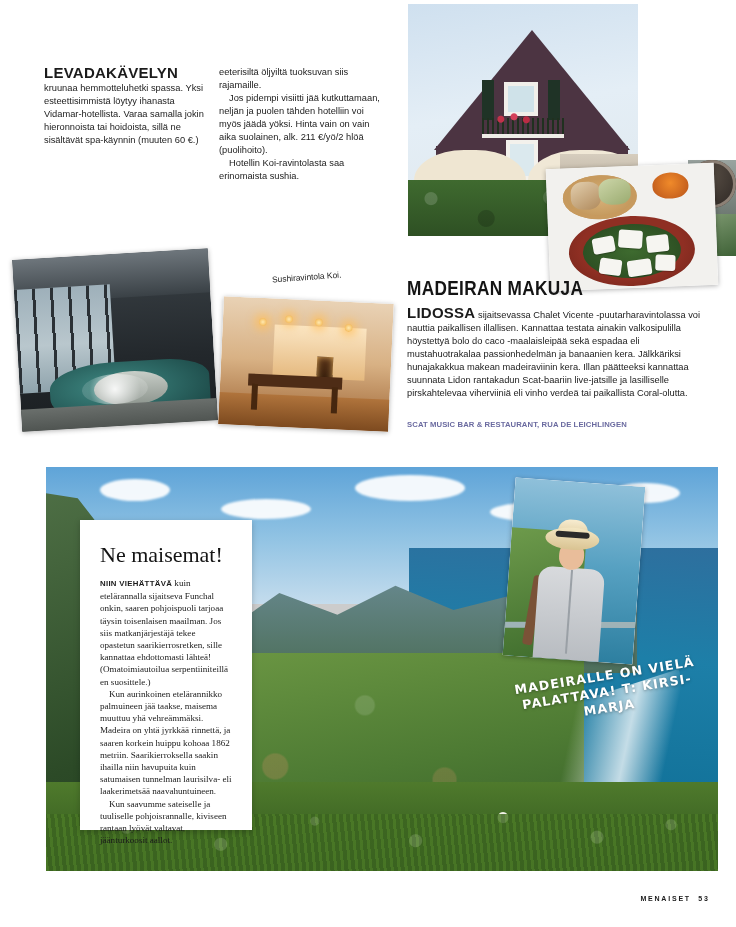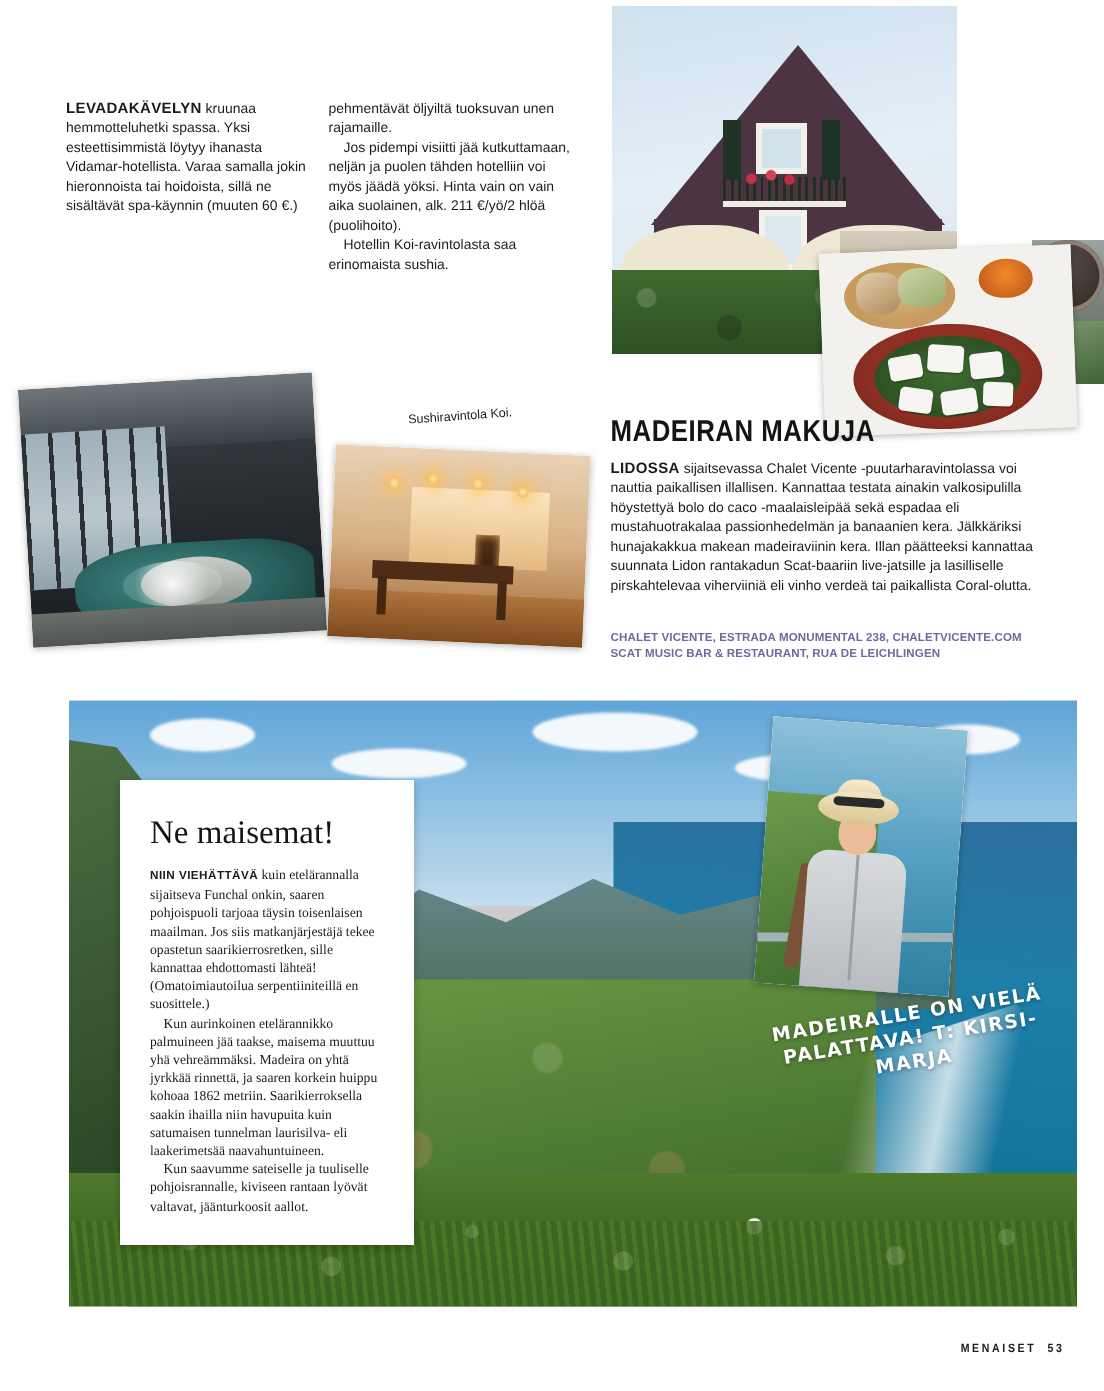--- a/index.html
+++ b/index.html
@@ -17,21 +17,21 @@
     font-family: "Liberation Serif", serif;
     font-size: 27px; letter-spacing: 0.2px; color: #161616;
     white-space: nowrap;
   }
 
   
   .col { position: absolute; font-family: "Liberation Sans", sans-serif;
          font-size: 9.3px; line-height: 13.0px; color: #1b1b1b; text-align: left; }
   .col p { margin: 0; }
   .col p + p { text-indent: 10px; }
-  .lead { font-weight: 700; letter-spacing: .25px; font-size: 10px; }
+  .lead { font-weight: 700; letter-spacing: .25px; font-size: 15px; }
   #col-a { left: 44px; top: 66px; width: 160px; }
   #col-b { left: 219px; top: 66px; width: 162px; }
 
   .credit {
     position: absolute; left: 219px; top: 206px; width: 165px;
     font-size: 8.0px; line-height: 11.2px; font-weight: 700;
     letter-spacing: .15px; color: #6b6ba0; text-transform: uppercase;
   }
 
   
@@ -195,21 +195,21 @@
                 radial-gradient(circle at 40% 44%,#f4f4ea 0 4px,transparent 5px),
                 radial-gradient(circle at 55% 66%,#f8f8f0 0 6px,transparent 7px),
                 radial-gradient(circle at 68% 40%,#f2f2e8 0 5px,transparent 6px),
                 radial-gradient(circle at 82% 62%,#f8f8f0 0 6px,transparent 7px),
                 radial-gradient(circle at 93% 48%,#f4f4ea 0 5px,transparent 6px); }
   .ls-grass { position:absolute; left:0; bottom:0; width:100%; height:14%;
      background:repeating-linear-gradient(84deg,#4b7a26 0 3px,#3c6520 3px 7px); opacity:.85; }
 
   
   #text-box-ne {
-    position:absolute; left:80px; top:520px; width:196px; height:310px;
+    position:absolute; left:80px; top:520px; width:172px; height:310px;
     background:#ffffff; box-shadow: 0 2px 6px rgba(0,0,0,.22);
     padding: 22px 20px 16px 20px;
   }
   .sub-headline {
     font-family:"Liberation Serif", serif; font-size:22px; color:#141414; margin-bottom:9px;
   }
   #col-d { position:static; font-family:"Liberation Serif", serif;
      font-size:9.1px; line-height:12.2px; color:#1a1a1a; }
   #col-d p + p { text-indent: 9px; }
   .lead-serif { font-family:"Liberation Sans",sans-serif; font-weight:700;
@@ -306,21 +306,21 @@
       <div class="cheese" style="left:106px;top:90px;width:20px;height:16px;transform:rotate(4deg)"></div>
     </div>
   </div>
 
 
   <div class="col" id="col-a">
     <p><span class="lead">LEVADAKÄVELYN</span><span> kruunaa hemmotteluhetki spassa. Yksi esteettisimmistä löytyy ihanasta Vidamar-hotellista. Varaa samalla jokin hieronnoista tai hoidoista, sillä ne sisältävät spa-käynnin (muuten 60 €.)</span></p>
   </div>
 
   <div class="col" id="col-b">
-    <p>pehmentävät öljyiltä tuoksuvan unen rajamaille.</p>
+    <p>eeterisiltä öljyiltä tuoksuvan siis rajamaille.</p>
     <p>Jos pidempi visiitti jää kutkuttamaan, neljän ja puolen tähden hotelliin voi myös jäädä yöksi. Hinta vain on vain aika suolainen, alk. 211 €/yö/2 hlöä (puolihoito).</p>
     <p>Hotellin Koi-ravintolasta saa erinomaista sushia.</p>
   </div>
 
 
   <div class="photo framed" id="photo-spa">
     <div class="inner">
       <div class="spa-bg"></div>
       <div class="spa-ceiling"></div>
       <div class="spa-windows">
@@ -351,21 +351,20 @@
 
   <div class="cap-koi">Sushiravintola Koi.</div>
 
   <div class="section-title">MADEIRAN MAKUJA</div>
 
   <div class="col" id="col-c">
     <p><span class="lead">LIDOSSA</span><span> sijaitsevassa Chalet Vicente -puutarharavintolassa voi nauttia paikallisen illallisen. Kannattaa testata ainakin valkosipulilla höystettyä bolo do caco -maalaisleipää sekä espadaa eli mustahuotrakalaa passionhedelmän ja banaanien kera. Jälkkäriksi hunajakakkua makean madeiraviinin kera. Illan päätteeksi kannattaa suunnata Lidon rantakadun Scat-baariin live-jatsille ja lasilliselle pirskahtelevaa viherviiniä eli vinho verdeä tai paikallista Coral-olutta.</span></p>
   </div>
 
   <div class="credit2">
-    <div>Chalet Vicente, Estrada Monumental 238, chaletvicente.com</div>
     <div>Scat Music Bar &amp; Restaurant, Rua de Leichlingen</div>
   </div>
 
   <div class="photo" id="photo-landscape">
     <div class="ls-sky"></div>
     <div class="cloud" style="left:8%;top:3%;width:70px;height:22px"></div>
     <div class="cloud" style="left:26%;top:8%;width:90px;height:20px"></div>
     <div class="cloud" style="left:46%;top:2%;width:110px;height:26px"></div>
     <div class="cloud" style="left:66%;top:9%;width:80px;height:18px"></div>
     <div class="cloud" style="left:84%;top:4%;width:70px;height:20px"></div>

